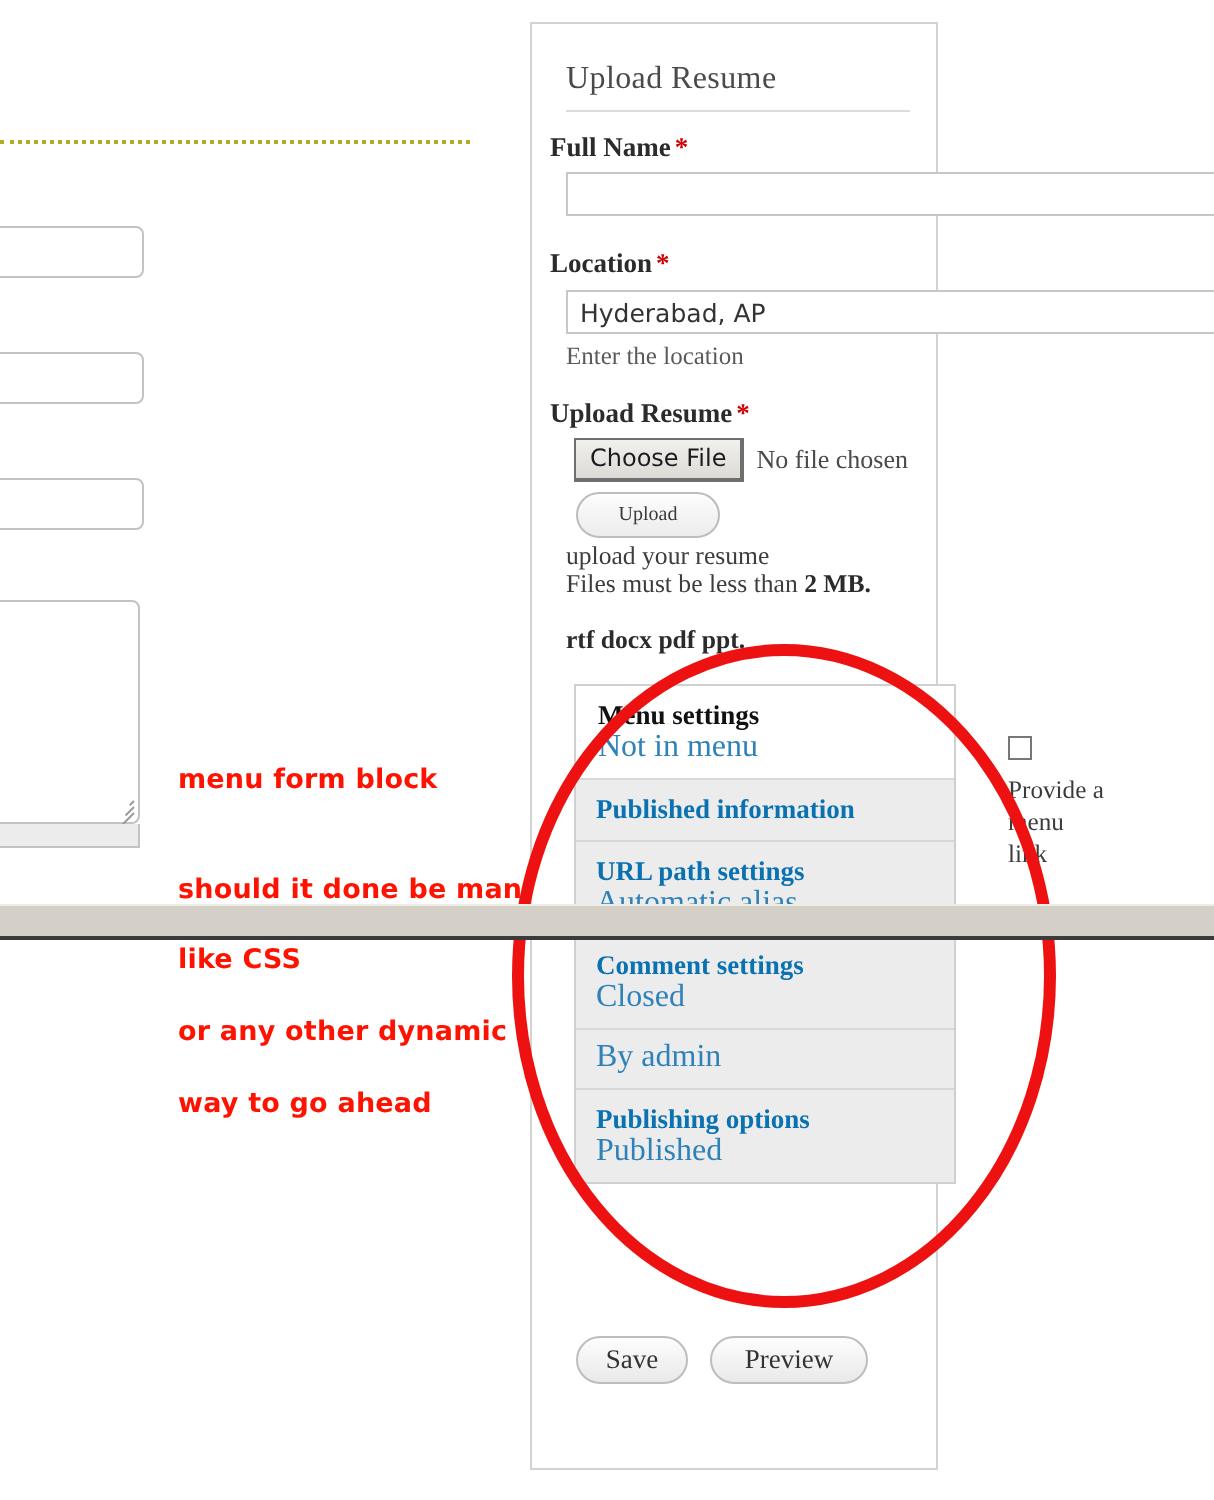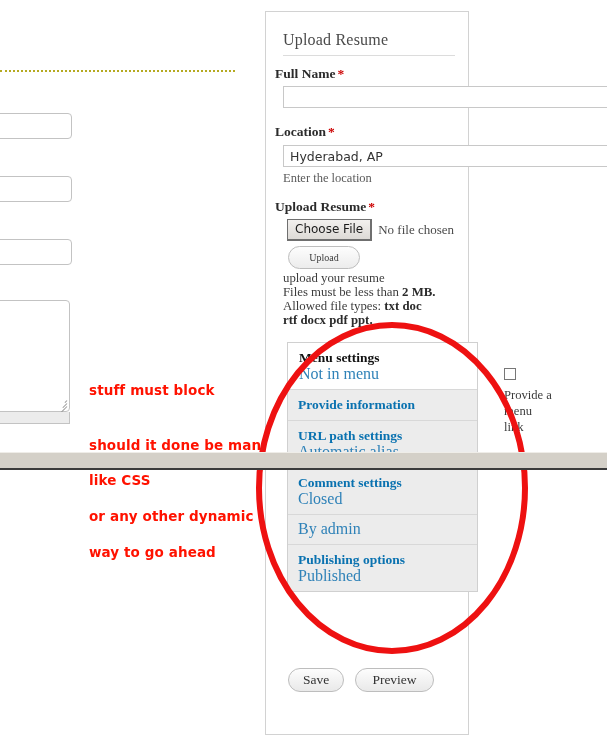--- a/index.html
+++ b/index.html
@@ -346,21 +346,21 @@
   <div class="left-input i3"></div>
   <div class="left-textarea">
     <span class="resize-grip">
       <i></i>
         <i></i>
         <i></i>
     </span>
   </div>
   <div class="left-textarea-foot"></div>
 
-  <div class="annotation a2">stuff must block</div>
+  <div class="annotation a2">menu form block</div>
   <div class="annotation a3">should it done be manually</div>
   <div class="annotation a4">like CSS</div>
   <div class="annotation a5">or any other dynamic</div>
   <div class="annotation a6">way to go ahead</div>
 
   <div class="form-panel"></div>
 
   <div class="panel-title">Upload Resume</div>
   <div class="panel-title-rule"></div>
 
@@ -383,34 +383,31 @@
     <span class="choose-file-btn">Choose File</span>
     <span class="no-file-text">No file chosen</span>
   </div>
 
   <div class="upload-btn">Upload</div>
 
   <div class="desc-line" style="top:271px;">upload your resume</div>
   <div class="desc-line" style="top:285px;">
     <span>Files must be less than </span><b>2 MB.</b>
   </div>
-  <div class="desc-line" style="top:299px;">
-    <span>Allowed file types: </span><b>txt doc</b>
-  </div>
   <div class="desc-line" style="top:313px;">
     <b>rtf docx pdf ppt.</b>
   </div>
 
   <div class="vtabs">
     <div class="vtab active">
       <div class="vtab-title">Menu settings</div>
       <div class="vtab-summary">Not in menu</div>
     </div>
     <div class="vtab">
-      <div class="vtab-title">Provide information</div>
+      <div class="vtab-title">Published information</div>
     </div>
     <div class="vtab">
       <div class="vtab-title">URL path settings</div>
       <div class="vtab-summary">Automatic alias</div>
     </div>
     <div class="vtab">
       <div class="vtab-title">Comment settings</div>
       <div class="vtab-summary">Closed</div>
     </div>
     <div class="vtab">

